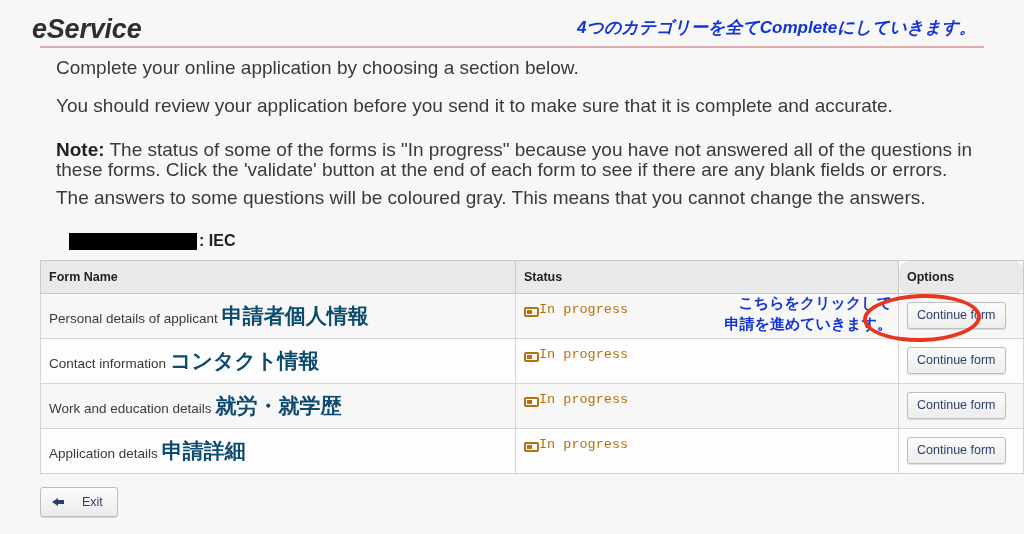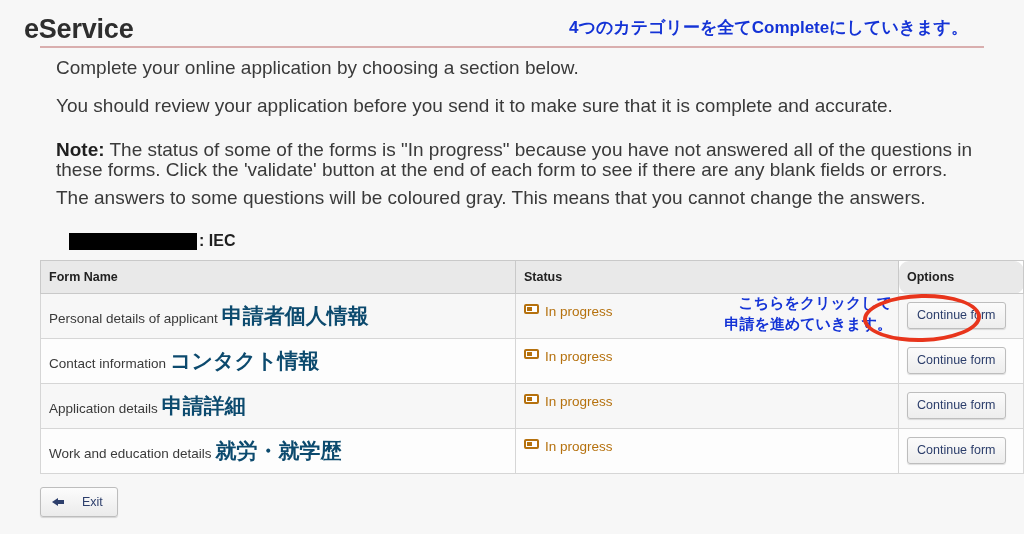--- a/index.html
+++ b/index.html
@@ -18,24 +18,25 @@
   .page {
     position: relative;
     width: 1024px;
     height: 534px;
     box-sizing: border-box;
   }
 
   
   .header-row {
     position: absolute;
-    left: 24px;
+    left: 32px;
     top: 12px;
     width: 944px;
     height: 36px;
+    font-style: italic;
   }
   .app-title {
     position: absolute;
     left: 0;
     top: 0;
     font-size: 27px;
     font-weight: bold;
     color: #2e2e2e;
     letter-spacing: -0.2px;
     line-height: 34px;
@@ -142,22 +143,22 @@
     font-size: 21px;
     margin-left: 4px;
   }
 
   .status-cell {
     position: relative;
     white-space: nowrap;
   }
   .status-wrap {
     display: inline-flex;
-    align-items: flex-start;
-    gap: 6px;
+    align-items: flex-end;
+    font-family: Liberation Mono, monospace;
   }
   .status-icon {
     display: inline-block;
     width: 15px;
     height: 10px;
     border: 2px solid #b5710e;
     border-radius: 2px;
     background: #ffffff;
     position: relative;
     box-sizing: border-box;
@@ -320,35 +321,35 @@
             <span class="status-icon"></span>
             <span class="status-text">In progress</span>
           </span>
         </td>
         <td class="opts-cell">
           <button class="btn">Continue form</button>
         </td>
       </tr>
       <tr>
         <td>
-          <span class="form-en">Application details</span><span class="form-jp">申請詳細</span>
+          <span class="form-en">Work and education details</span><span class="form-jp">就労・就学歴</span>
         </td>
         <td class="status-cell">
           <span class="status-wrap">
             <span class="status-icon"></span>
             <span class="status-text">In progress</span>
           </span>
         </td>
         <td class="opts-cell">
           <button class="btn">Continue form</button>
         </td>
       </tr>
       <tr>
         <td>
-          <span class="form-en">Work and education details</span><span class="form-jp">就労・就学歴</span>
+          <span class="form-en">Application details</span><span class="form-jp">申請詳細</span>
         </td>
         <td class="status-cell">
           <span class="status-wrap">
             <span class="status-icon"></span>
             <span class="status-text">In progress</span>
           </span>
         </td>
         <td class="opts-cell">
           <button class="btn">Continue form</button>
         </td>

